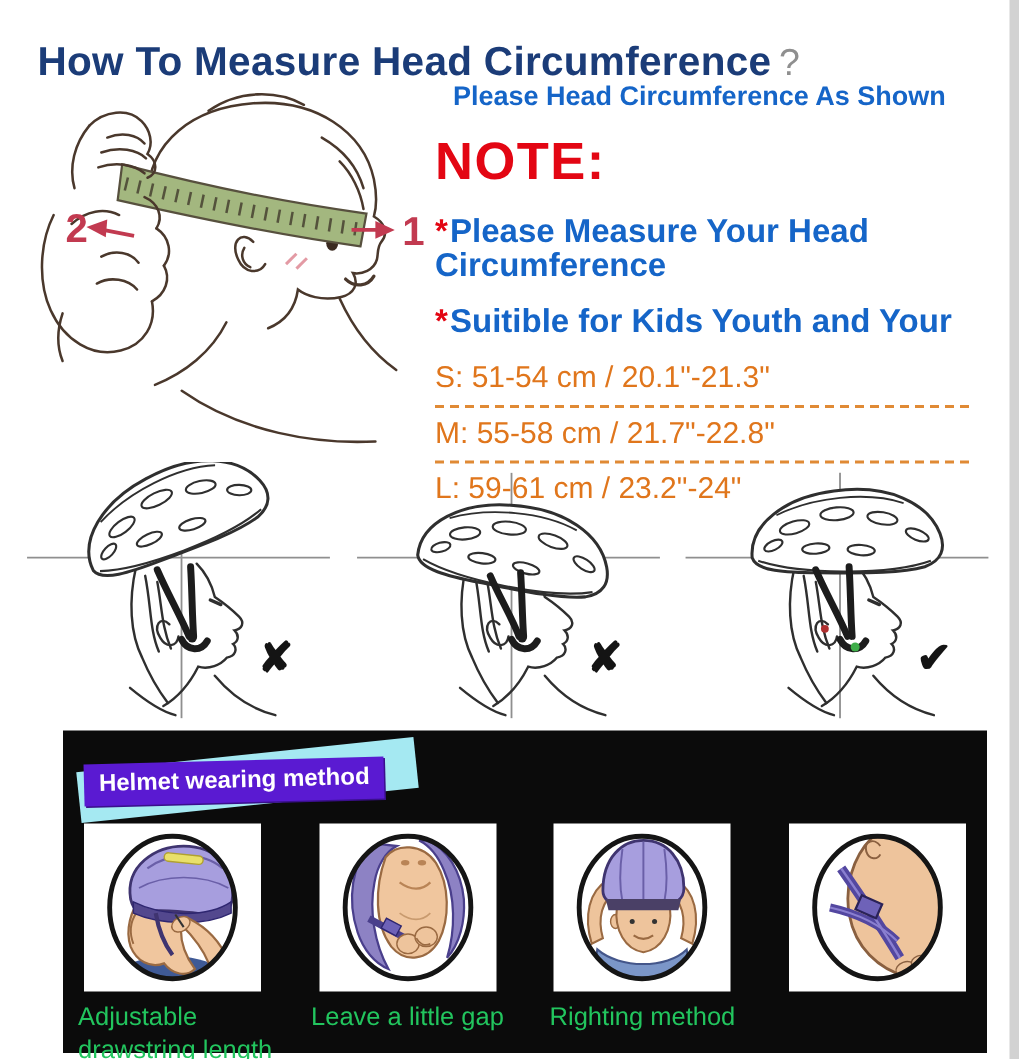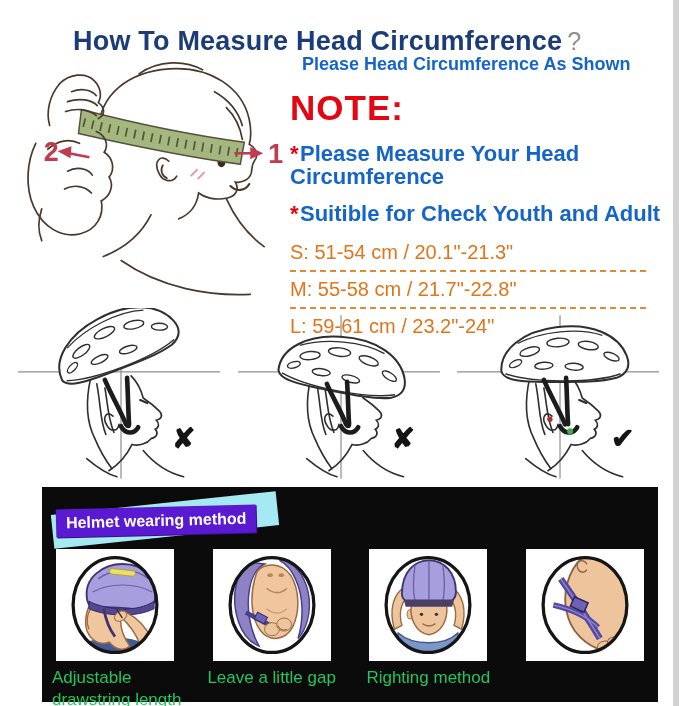--- a/index.html
+++ b/index.html
@@ -2,21 +2,21 @@
 <html><head>
 <meta charset="utf-8">
 <style>
   html,body{margin:0;padding:0;background:#fff;}
   .page{
     position:relative;width:679px;height:706px;background:#ffffff;
     font-family:"Liberation Sans",sans-serif;overflow:hidden;
   }
   .edge-strip{position:absolute;right:0;top:0;width:6px;height:706px;background:#d2d2d2;}
   
-  .title{position:absolute;left:25px;top:8px;font-size:27px;font-weight:bold;color:#1b3c78;letter-spacing:.2px;margin-left:48px;}
+  .title{position:absolute;left:25px;top:8px;font-size:27px;font-weight:bold;color:#1b3c78;letter-spacing:.2px;}
   .title .qmark{color:#8f8f8f;font-weight:400;font-size:25px;margin-left:5px;}
   
   .measure-art{position:absolute;left:2px;top:50px;width:288px;height:256px;}
   
   .info{position:absolute;left:290px;top:54px;width:384px;}
   .subtitle{color:#1565c8;font-weight:bold;font-size:18px;padding-left:12px;}
   .note-label{color:#e30613;font-weight:bold;font-size:35px;margin-top:13px;letter-spacing:1px;}
   .note-line{margin-top:14px;font-size:22px;font-weight:bold;color:#1565c8;line-height:1.05;}
   .note-line .star{color:#e30613;display:inline-block;width:10px;}
   .note-line .txt{white-space:pre-wrap;}
@@ -98,21 +98,21 @@
         <polygon points="263,104 250,98 250,110"></polygon>
         <text x="268" y="114" font-size="27" font-weight="bold">1</text>
       </g>
     </svg>
   </div>
 
   <div class="info">
     <div class="subtitle">Please Head Circumference As Shown</div>
     <div class="note-label">NOTE:</div>
     <div class="note-line"><span class="star">*</span><span class="txt">Please Measure Your Head Circumference</span></div>
-    <div class="note-line"><span class="star">*</span><span class="txt">Suitible for Check Youth and Adult</span></div>
+    <div class="note-line"><span class="star">*</span><span class="txt">Suitible for Kids Youth and Your</span></div>
     <div class="sizes">
       <div class="size-row">S: 51-54 cm / 20.1"-21.3"</div>
       <hr class="size-divider">
       <div class="size-row">M: 55-58 cm / 21.7"-22.8"</div>
       <hr class="size-divider">
       <div class="size-row">L: 59-61 cm / 23.2"-24"</div>
     </div>
   </div>
 
   <div class="fit-row">

